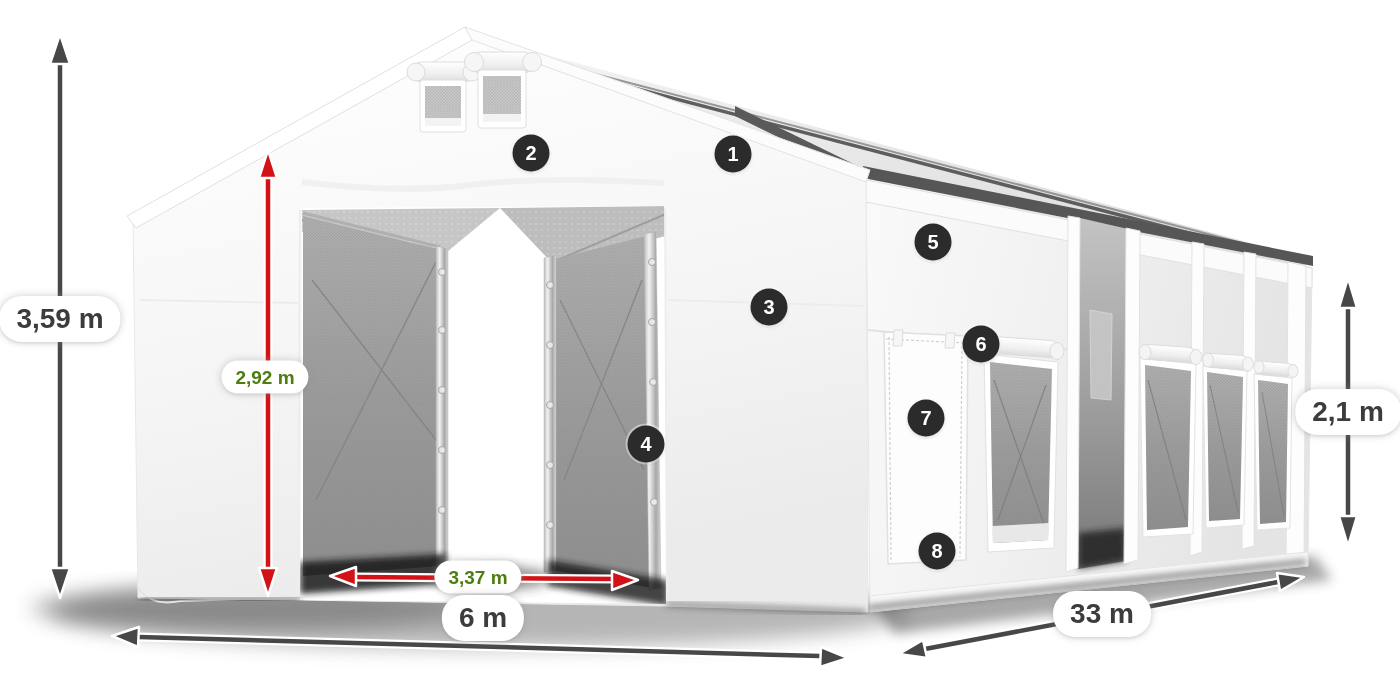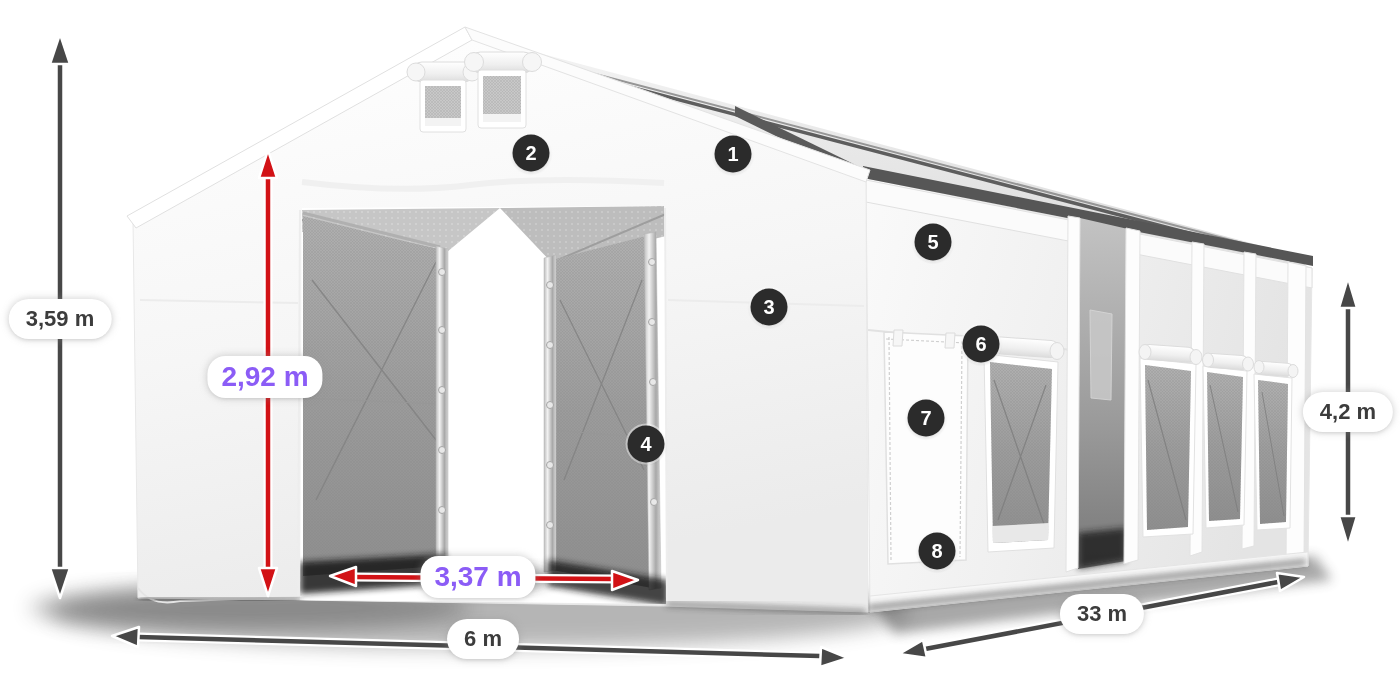--- a/index.html
+++ b/index.html
@@ -5,26 +5,26 @@
   html,body{margin:0;padding:0;background:#ffffff;}
   .stage{
     position:relative;width:1400px;height:700px;overflow:hidden;
     background:#ffffff;font-family:"Liberation Sans",sans-serif;
   }
   .stage svg{position:absolute;left:0;top:0;}
   
   .pill{
     position:absolute;transform:translate(-50%,-50%);
     background:#ffffff;color:#3c3c3c;font-weight:bold;
-    font-size:22px;line-height:1;padding:7px 15px;border-radius:20px;
+    font-size:28px;line-height:1;padding:7px 15px;border-radius:20px;
     white-space:nowrap;text-align:center;
     box-shadow:0 0 0 2px #ffffff,0 0 7px 3px rgba(150,150,150,.38),0 2px 4px rgba(0,0,0,.15);
     z-index:5;
   }
-  .pill.red{color:#8b5cf6;font-size:28px;padding:5px 12px;border-radius:16px;}
+  .pill.red{color:#4d7c0f;font-size:19px;padding:5px 12px;border-radius:16px;}
   
   .badge{
     position:absolute;transform:translate(-50%,-50%);
     width:37px;height:37px;border-radius:50%;background:#2b2b2b;color:#ffffff;
     font-weight:bold;font-size:20px;display:flex;align-items:center;justify-content:center;
     box-shadow:0 0 0 2px rgba(255,255,255,.45),0 1px 3px rgba(0,0,0,.3);
     z-index:6;
   }
 </style>
 </head>
@@ -301,23 +301,23 @@
     <line x1="1348" y1="304" x2="1348" y2="520" stroke="#ffffff" stroke-width="9" stroke-linecap="round"></line>
     <line x1="1348" y1="304" x2="1348" y2="520" stroke="#474747" stroke-width="4.5"></line>
     <polygon points="1348,278 1339,308 1357,308" fill="#474747" stroke="#ffffff" stroke-width="2.5" stroke-linejoin="round"></polygon>
     <polygon points="1348,546 1339,516 1357,516" fill="#474747" stroke="#ffffff" stroke-width="2.5" stroke-linejoin="round"></polygon>
   </g>
 </svg>
 
 <div class="pill" style="left:60px;top:319px;">3,59 m</div>
 <div class="pill red" style="left:265px;top:377px;">2,92 m</div>
 <div class="pill red" style="left:478px;top:577px;">3,37 m</div>
-<div class="pill" style="left:483px;top:639px;text-align:center;">6 m</div>
+<div class="pill" style="left:483px;top:618px;text-align:center;">6 m</div>
 <div class="pill" style="left:1102px;top:614px;text-align:center;">33 m</div>
-<div class="pill" style="left:1348px;top:412px;">4,2 m</div>
+<div class="pill" style="left:1348px;top:412px;">2,1 m</div>
 
 <div class="badge" style="left:733px;top:154px;">1</div>
 <div class="badge" style="left:531px;top:153px;">2</div>
 <div class="badge" style="left:769px;top:307px;">3</div>
 <div class="badge" style="left:646px;top:444px;">4</div>
 <div class="badge" style="left:933px;top:242px;">5</div>
 <div class="badge" style="left:981px;top:344px;">6</div>
 <div class="badge" style="left:926px;top:418px;">7</div>
 <div class="badge" style="left:937px;top:551px;">8</div>
 

